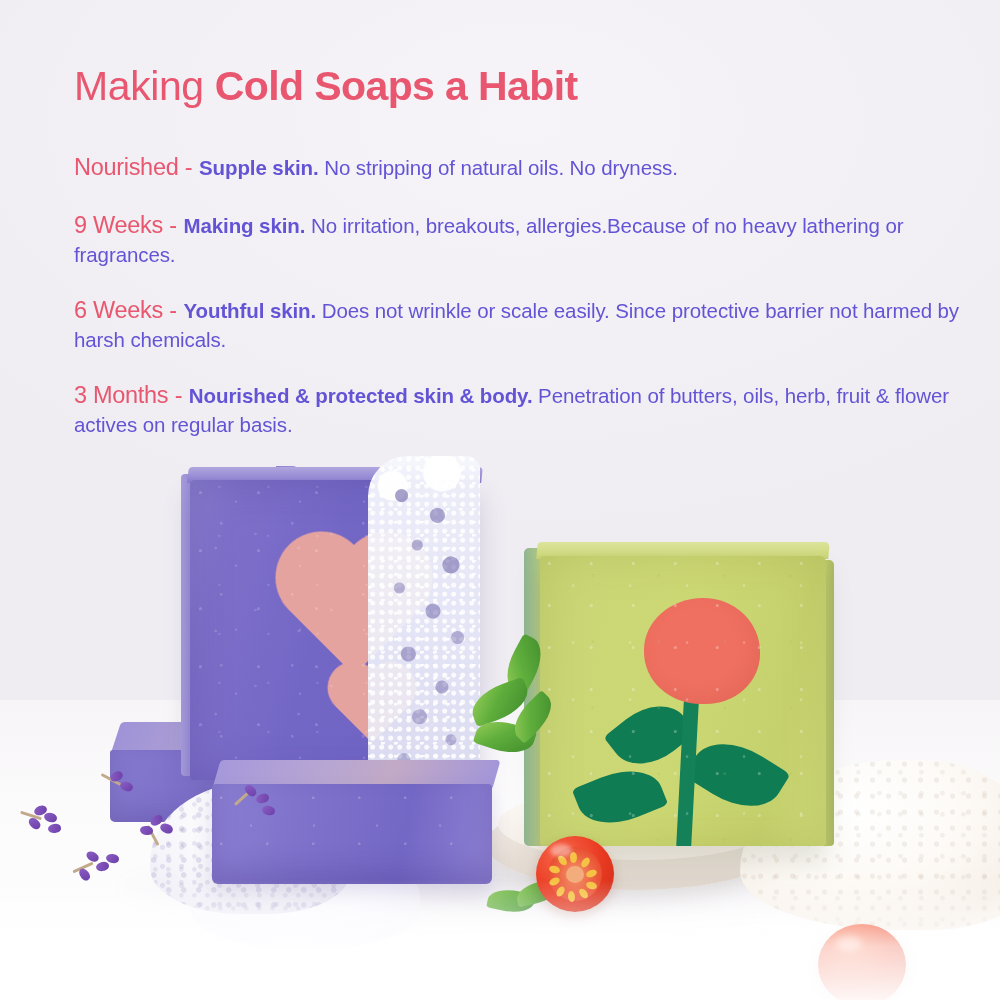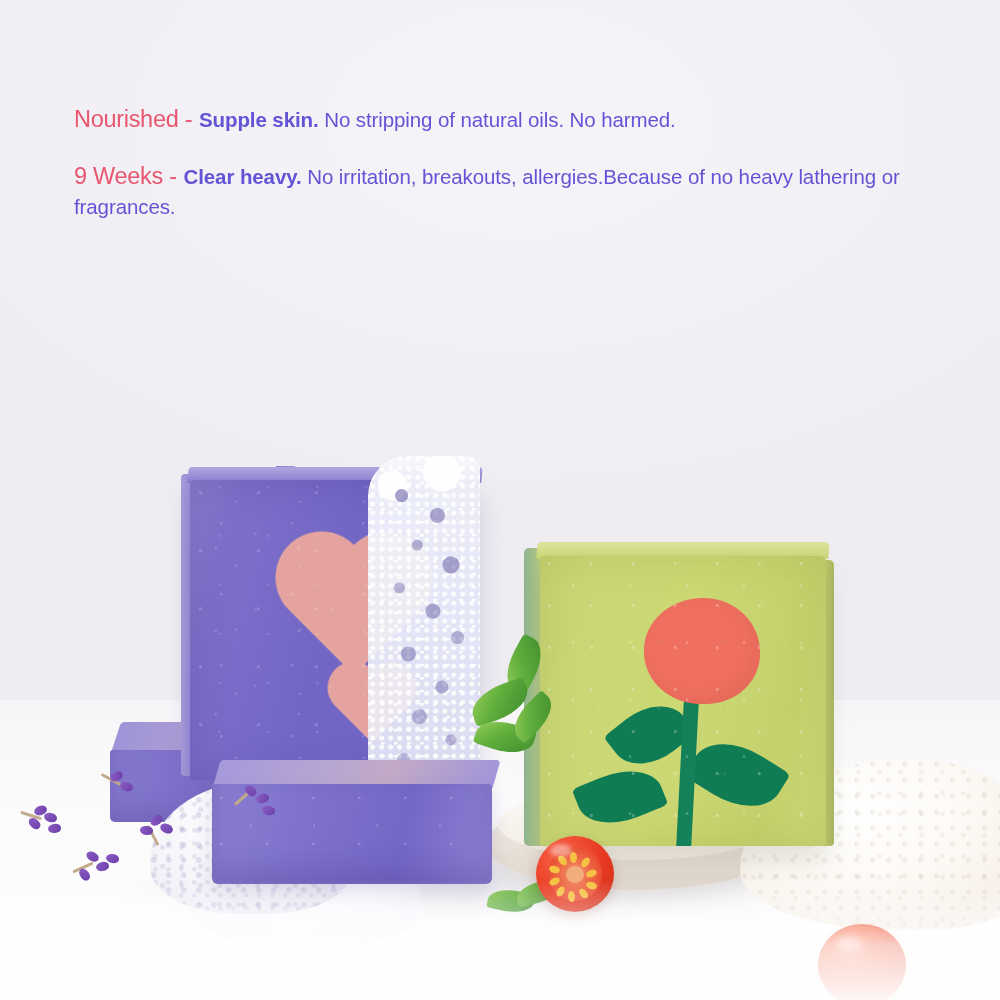--- a/index.html
+++ b/index.html
@@ -644,26 +644,29 @@
       <div class="lav-stem" style="left:0;top:8px;transform:rotate(28deg);"></div>
       <div class="lav-bud" style="left:10px;top:2px;transform:rotate(-30deg);"></div>
       <div class="lav-bud" style="left:20px;top:12px;transform:rotate(16deg);"></div>
     </div>
 
     <div class="bottom-fade"></div>
   </div>
 
   <div class="copy">
 
+    <h1 class="headline"><span>Making </span><span class="strong">Cold Soaps a Habit</span></h1>
 
     <div class="bullets">
 
-      <p class="bullet"><span class="period">Nourished</span><span class="dash"> - </span><span class="lead">Supple skin.</span><span class="body"> No stripping of natural oils. No harmed.</span></p>
-
-      <p class="bullet"><span class="period">9 Weeks</span><span class="dash"> - </span><span class="lead">Clear heavy.</span><span class="body"> No irritation, breakouts, allergies.Because of no heavy lathering or fragrances.</span></p>
-
-
+      <p class="bullet"><span class="period">Nourished</span><span class="dash"> - </span><span class="lead">Supple skin.</span><span class="body"> No stripping of natural oils. No dryness.</span></p>
+
+      <p class="bullet"><span class="period">9 Weeks</span><span class="dash"> - </span><span class="lead">Making skin.</span><span class="body"> No irritation, breakouts, allergies.Because of no heavy lathering or fragrances.</span></p>
+
+      <p class="bullet"><span class="period">6 Weeks</span><span class="dash"> -  </span><span class="lead">Youthful skin.</span><span class="body"> Does not wrinkle or scale easily. Since protective barrier not harmed by harsh chemicals.</span></p>
+
+      <p class="bullet"><span class="period">3 Months</span><span class="dash"> -  </span><span class="lead">Nourished &amp; protected skin &amp; body.</span><span class="body"> Penetration of butters, oils, herb, fruit &amp; flower actives on regular basis.</span></p>
 
     </div>
   </div>
 
 
 </div>
 
 </body></html>

